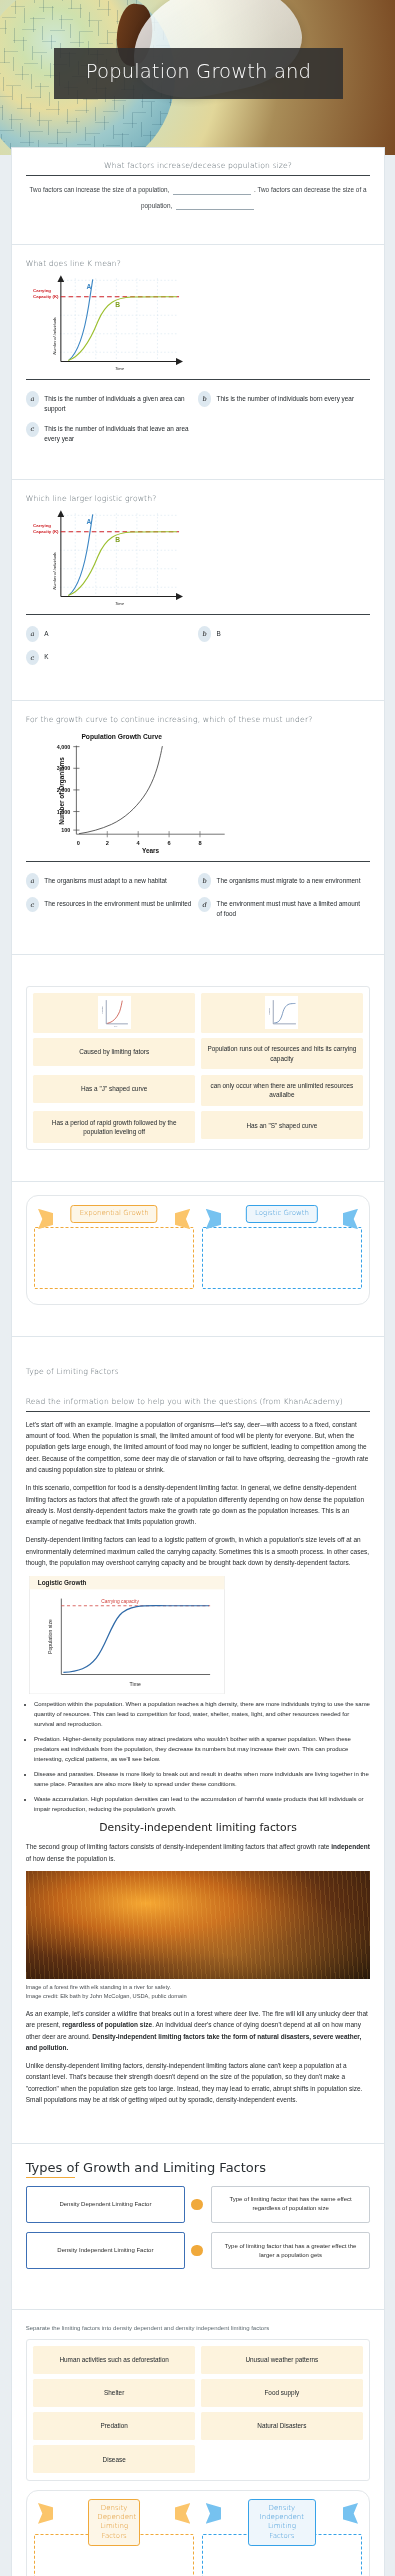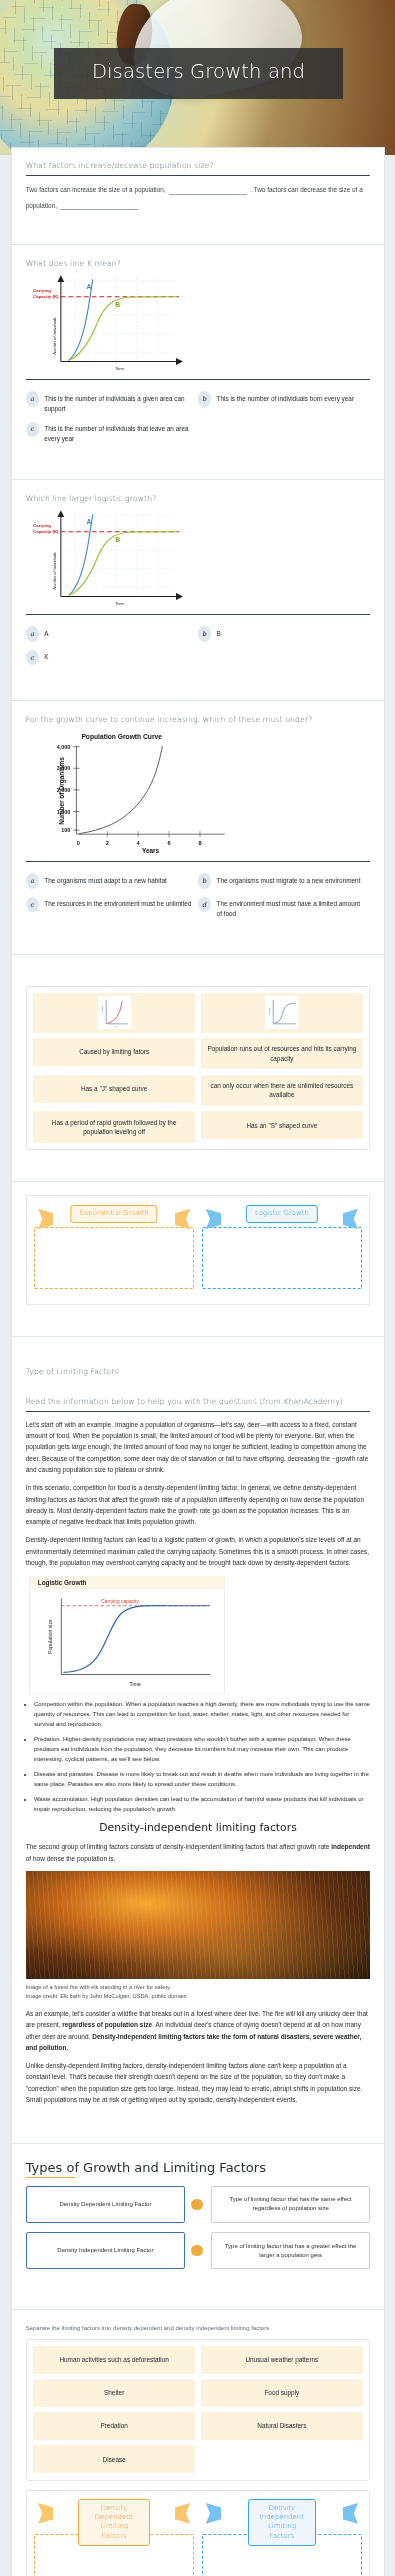--- a/index.html
+++ b/index.html
@@ -56,21 +56,21 @@
   }
 
   
   .card{
     background:#fff;
     margin:0 11.3px 0 11.3px;
     border:0.5px solid #dfe6eb;
     border-top:none;
     position:relative;
   }
-  .card.first{ margin-top:-8.2px; border-top:0.5px solid #dfe6eb; }
+  .card.first{ margin-top:-8.2px; border-top:0.5px solid #dfe6eb;text-align:center; }
   .card .inner{ padding:13.4px 13.4px 13.4px 13.4px; }
 
   .q-title{
     font-family:"DejaVu Sans", sans-serif; font-weight:300;
     font-size:7.7px; color:#5f6b72; letter-spacing:0.1px;
   }
   .q-rule{ border:none; border-top:0.5px solid #3c4348; margin:4.6px 0 6.7px; }
 
   .fillblank{ font-size:6.4px; line-height:2.4; color:#3a3f43; }
   .blankline{
@@ -102,21 +102,21 @@
   .tile{
     background:#fdf3dd; border-radius:1.5px;
     min-height:28px; padding:6.2px 5.2px;
     display:flex; align-items:center; justify-content:center;
     text-align:center; font-size:6.4px; line-height:1.5; color:#23282c;
   }
   .tile.img{ background:#fdf3dd; padding:3.1px; }
   .minigraph{ background:#fff; width:33px; height:33px; }
 
   .dropzones{
-    border:0.5px solid #e3e7ea; border-radius:1px; padding:8.2px 7.2px 14.4px;
+    border:0.5px solid #e3e7ea; border-radius:12px; padding:8.2px 7.2px 14.4px;
     display:grid; grid-template-columns:1fr 1fr; gap:7.2px;
   }
   .dz{ position:relative; padding-top:15.5px; }
   .dz .banner{
     position:absolute; top:0; left:50%; transform:translateX(-50%);
     border-radius:3.1px; padding:3.6px 8.2px; text-align:center;
     font-family:"DejaVu Sans", sans-serif; font-weight:300;
     font-size:7px; line-height:1.35; white-space:nowrap; z-index:2;
   }
   .dz .wing{
@@ -184,21 +184,21 @@
 </head>
 <body>
 
 <div class="page">
 
   <div class="hero">
     <div class="globe"></div>
     <div class="woodpin"></div>
     <div class="ribbon"></div>
     <div class="hero-title">
-      <div>Disasters Growth and</div>
+      <div>Population Growth and</div>
     </div>
   </div>
 
   <div class="card first">
     <div class="inner">
       <div class="q-title">What factors increase/decease population size?</div>
       <hr class="q-rule">
       <div class="fillblank">
         <span>Two factors can increase the size of a population,</span>
         <span class="blankline"></span>
@@ -519,21 +519,21 @@
         <div class="tile">Food supply</div>
         <div class="tile">Predation</div>
         <div class="tile">Natural Disasters</div>
         <div class="tile">Disease</div>
       </div>
 
       <div class="dropzones" style="margin-top:9.3px">
         <div class="dz exp">
           <div class="wing l"></div>
           <div class="wing r"></div>
-          <div class="banner" style="white-space:normal;width:72px">Density Dependent Limiting Factors</div>
+          <div class="banner" style="white-space:normal;width:52px">Density Dependent Limiting Factors</div>
           <div class="well" style="margin-top:19.6px"></div>
         </div>
         <div class="dz log">
           <div class="wing l"></div>
           <div class="wing r"></div>
           <div class="banner" style="white-space:normal;width:68px">Density Independent Limiting Factors</div>
           <div class="well" style="margin-top:19.6px"></div>
         </div>
       </div>
 

